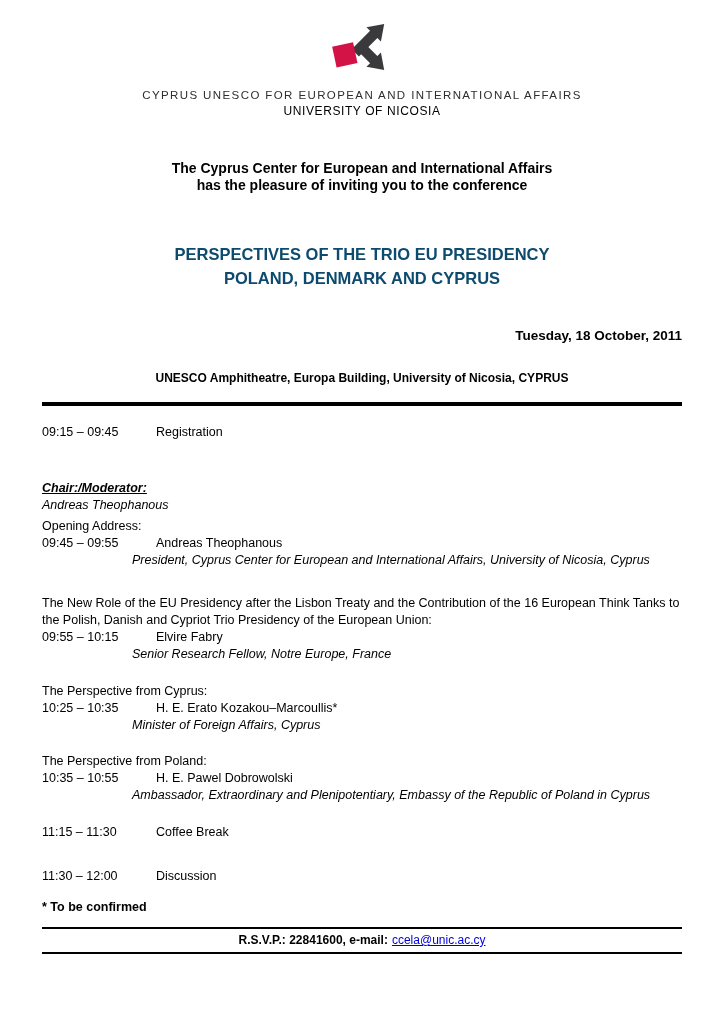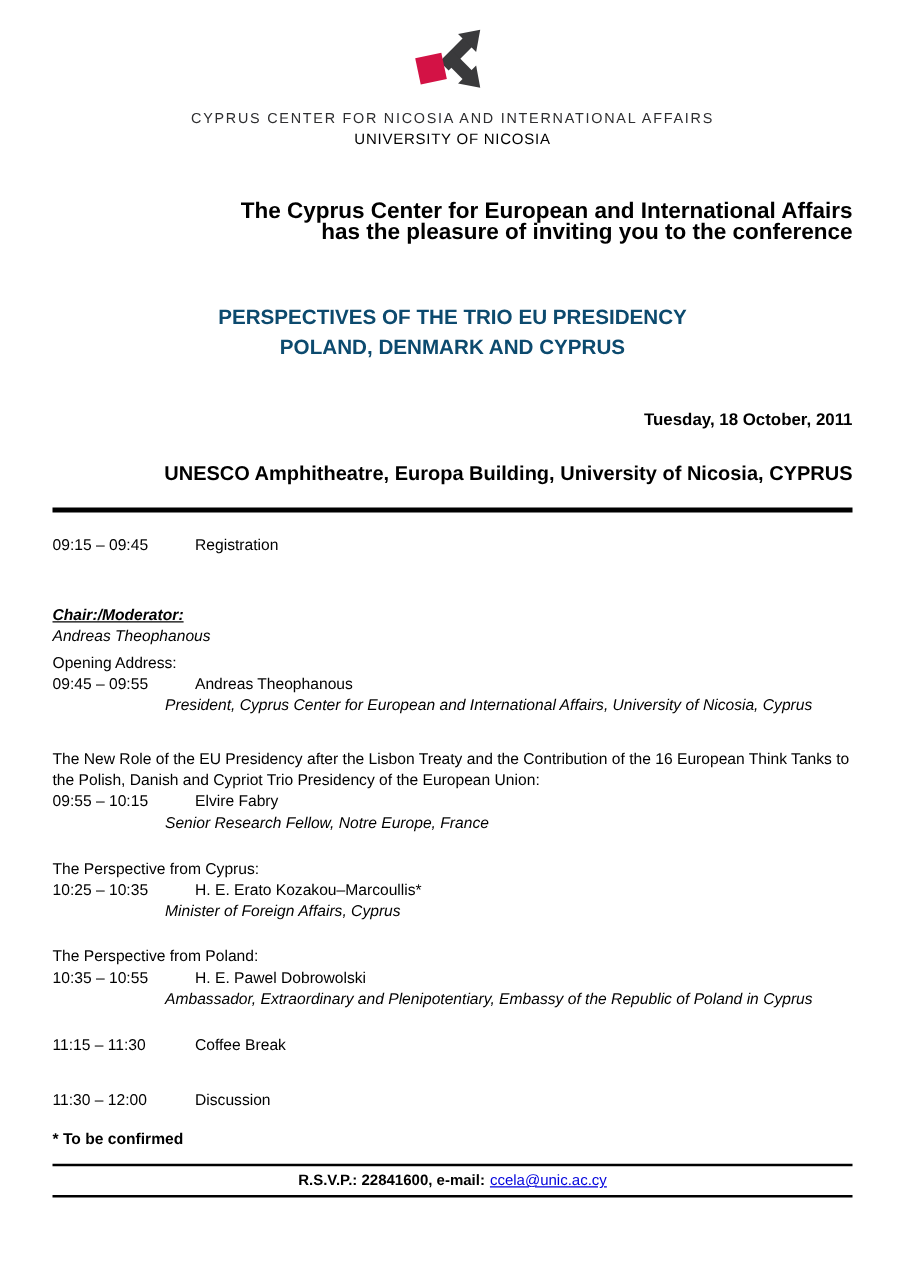--- a/index.html
+++ b/index.html
@@ -9,24 +9,24 @@
     width: 724px; height: 1024px; background: #ffffff;
     font-family: "Liberation Sans", sans-serif;
     color: #000; padding: 14px 42px 0 42px; overflow: hidden;
     position: relative;
   }
   .letterhead { text-align: center; }
   .logo { display: block; margin: 0 auto; }
   .org-name { margin-top: 9px; font-size: 11.5px; letter-spacing: 1.4px; color: #2e2e30; }
   .university { margin-top: 3px; font-size: 12px; font-weight: normal; letter-spacing: 0.6px; }
 
-  .invite { margin-top: 42px; text-align: right; font-weight: bold; font-size: 18px; line-height: 17px; }
+  .invite { margin-top: 42px; text-align: center; font-weight: bold; font-size: 14px; line-height: 17px; }
   .conf-title { margin-top: 48px; text-align: center; font-weight: bold; font-size: 16.5px; line-height: 24px; color: #0c4a6e; }
   .conf-date { margin-top: 38px; text-align: right; font-weight: bold; font-size: 13.5px; }
-  .conf-venue { margin-top: 28px; text-align: right; font-weight: bold; font-size: 16px; }
+  .conf-venue { margin-top: 28px; text-align: center; font-weight: bold; font-size: 12px; }
 
   .rule-thick { margin-top: 17px; height: 4px; background: #000; }
   .rule-thin { height: 2px; background: #000; }
 
   .schedule { font-size: 12.5px; line-height: 17px; }
   .row { display: flex; gap: 24px; }
   .time { width: 90px; flex: 0 0 90px; }
   .indent { margin-left: 90px; }
   .italic { font-style: italic; }
   .bold { font-weight: bold; }
@@ -57,21 +57,21 @@
           <rect x="-30" y="-5.5" width="30" height="11"></rect>
           <polygon points="-2,-11 14,0 -2,11"></polygon>
         </g>
         <g transform="translate(56,50) rotate(45)">
           <rect x="-26" y="-5.5" width="26" height="11"></rect>
           <polygon points="-2,-11 14,0 -2,11"></polygon>
         </g>
       </g>
       <rect x="12" y="32" width="23" height="23" fill="#d31245" transform="rotate(-12 23.5 43.5)"></rect>
     </svg>
-    <div class="org-name">CYPRUS CENTER FOR NICOSIA AND INTERNATIONAL AFFAIRS</div>
+    <div class="org-name">CYPRUS UNESCO FOR EUROPEAN AND INTERNATIONAL AFFAIRS</div>
     <div class="university">UNIVERSITY OF NICOSIA</div>
   </div>
 
   <div class="invite">
     <div>The Cyprus Center for European and International Affairs</div>
     <div>has the pleasure of inviting you to the conference</div>
   </div>
 
   <div class="conf-title">
     <div>PERSPECTIVES OF THE TRIO EU PRESIDENCY</div>

